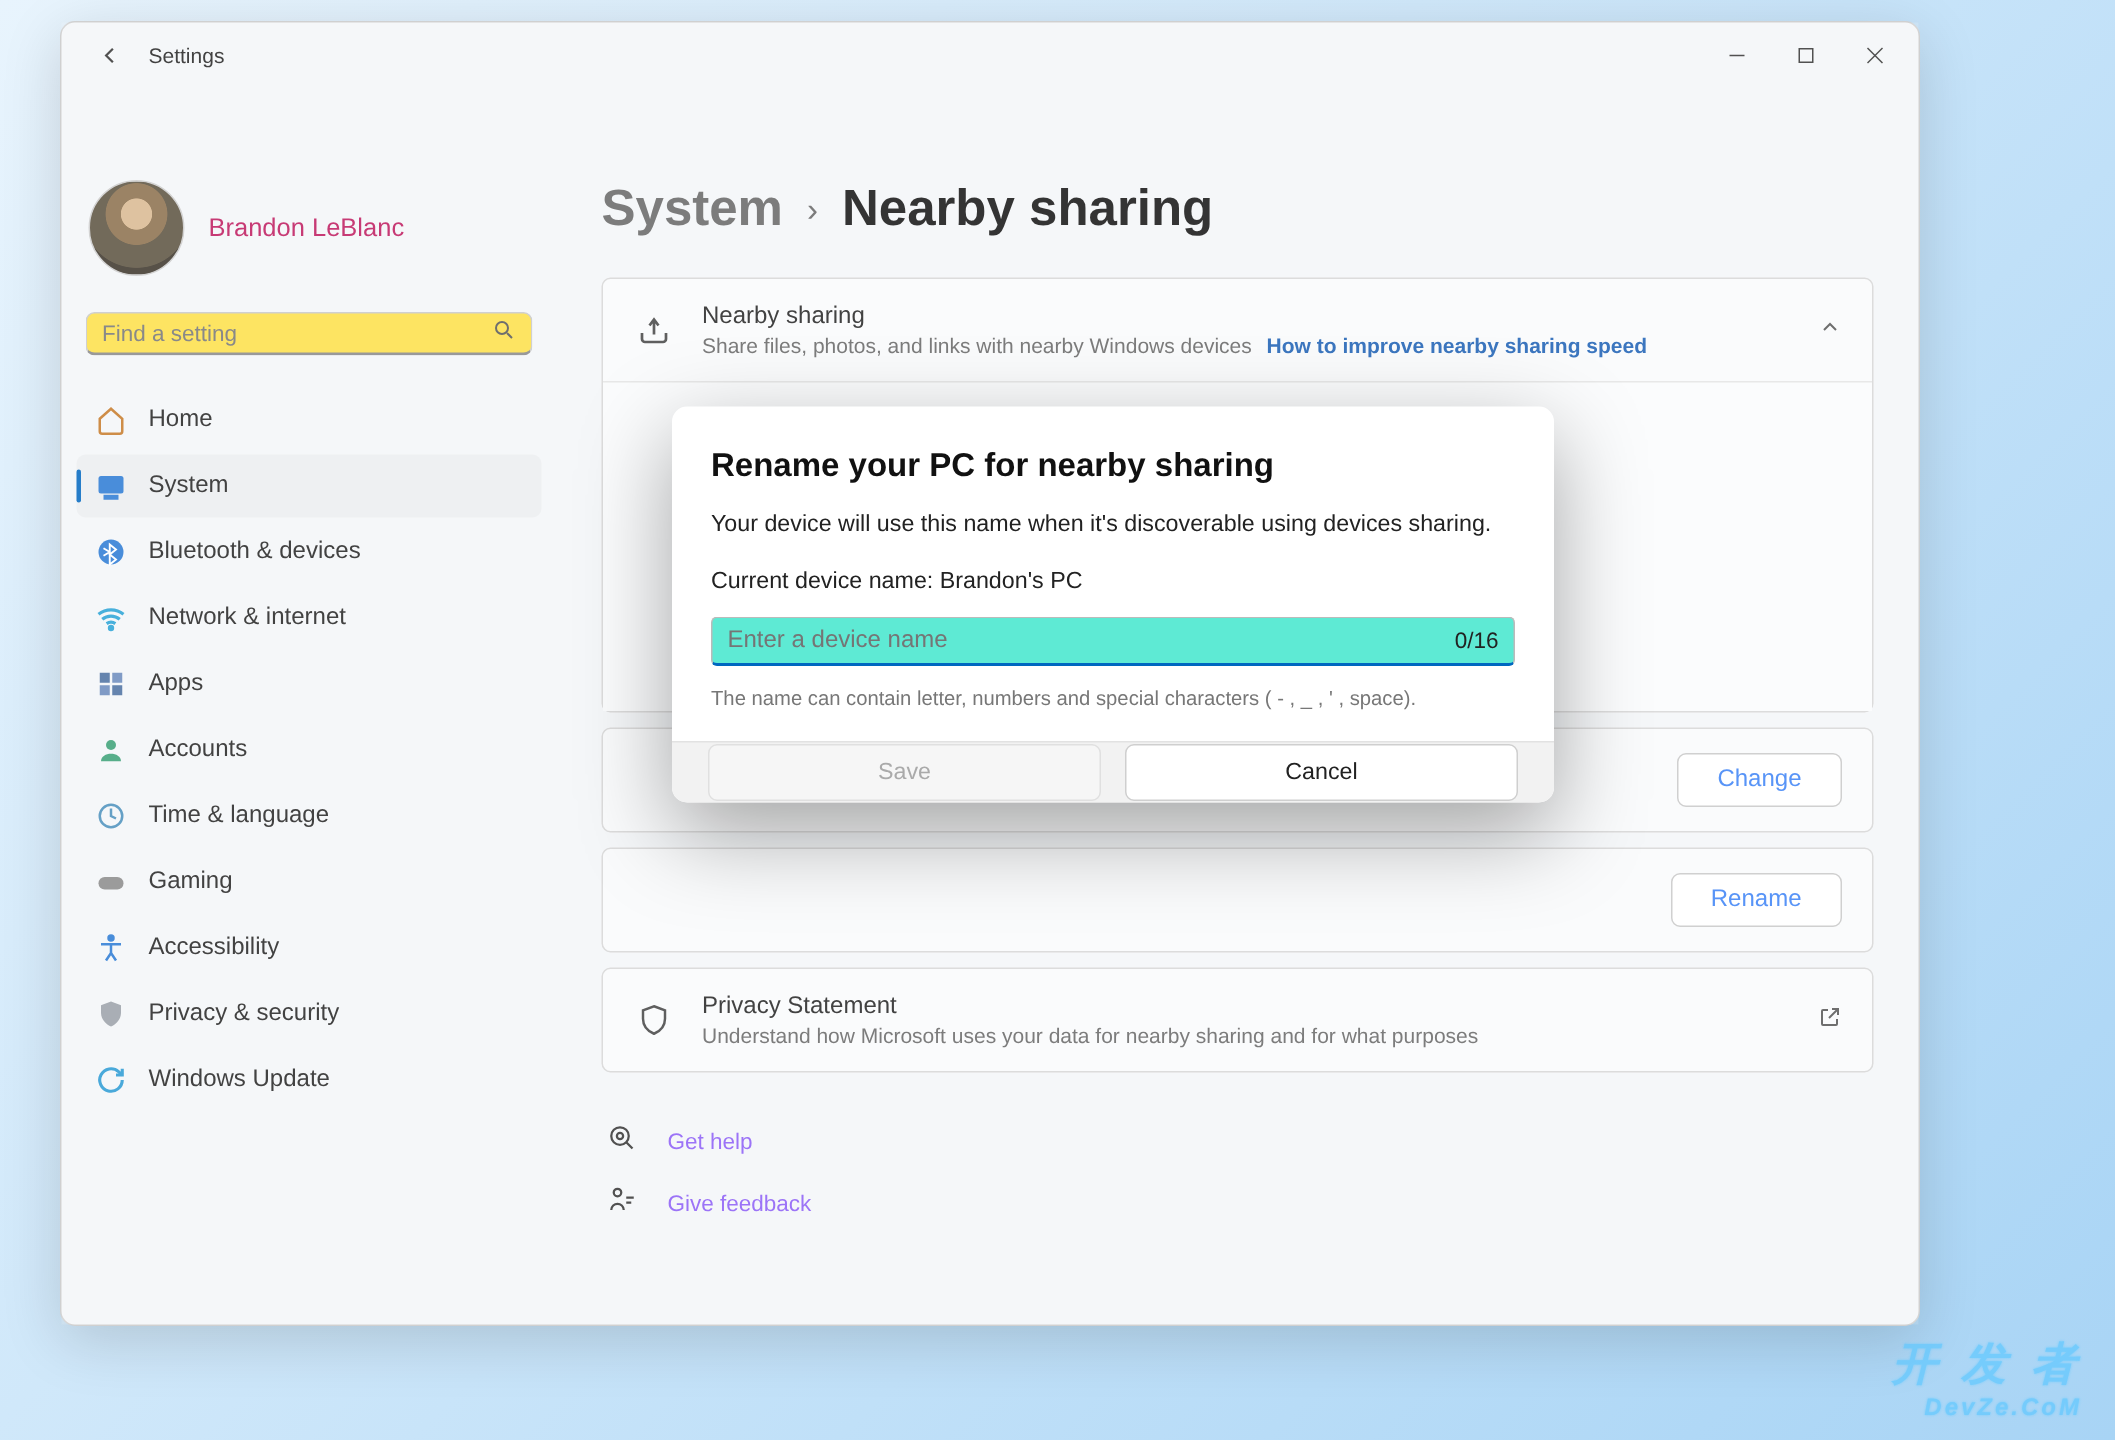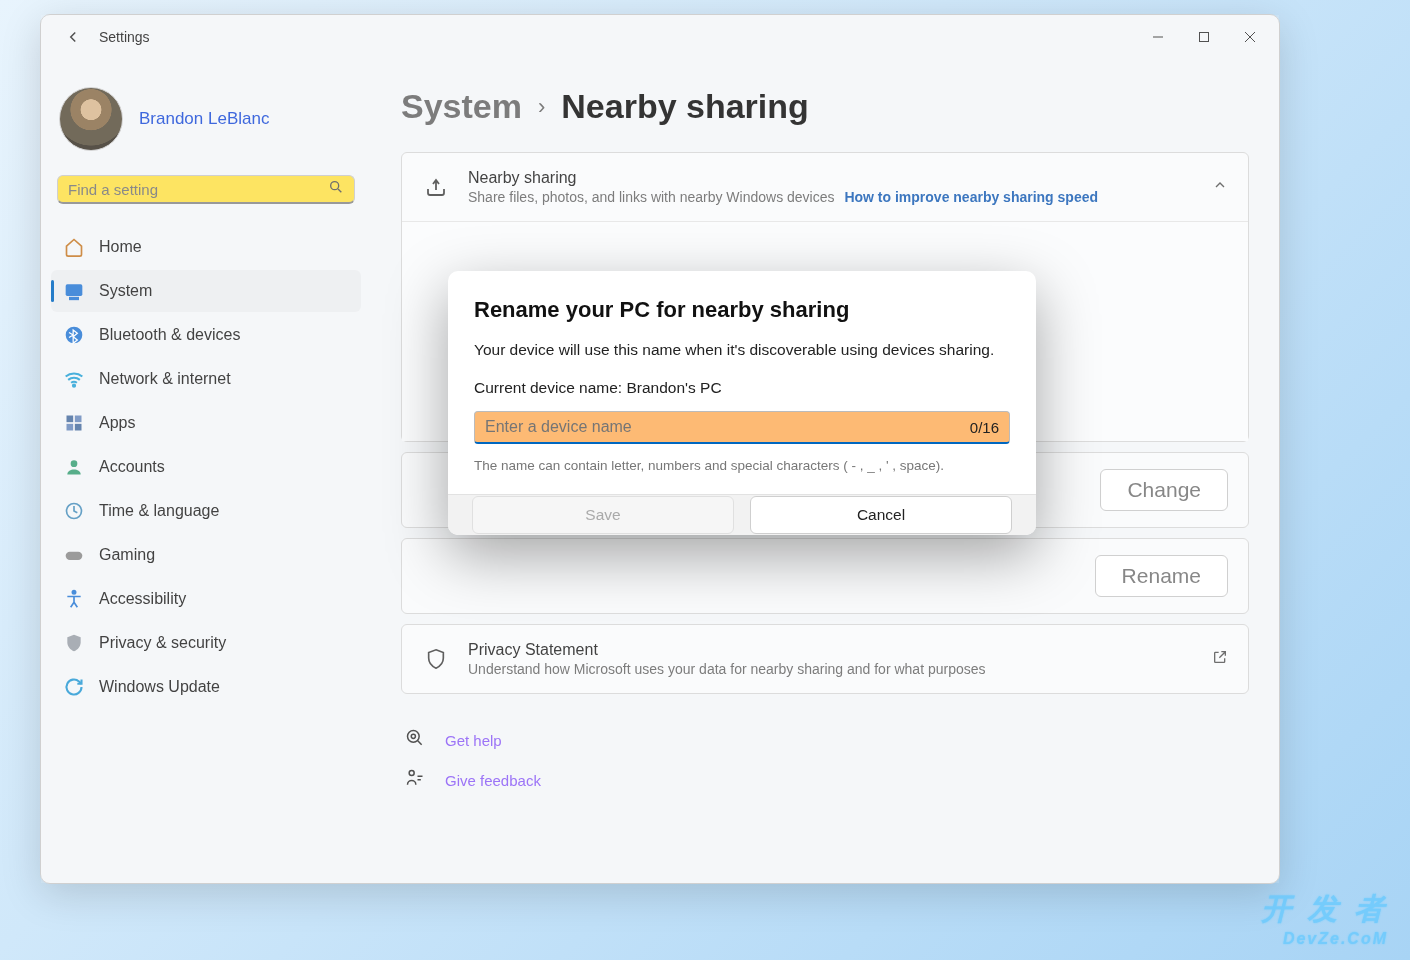--- a/index.html
+++ b/index.html
@@ -13,20 +13,21 @@
   .window {
     position: absolute;
     top: 14px; left: 40px;
     width: 1240px; height: 870px;
     background: #f4f6f8;
     border-radius: 10px;
     border: 1px solid #d0d0d0;
     box-shadow: 0 10px 40px rgba(0,0,0,0.15);
     display: flex;
     flex-direction: column;
+    gap: 33px;
   }
   .titlebar {
     height: 44px;
     display: flex;
     align-items: center;
     padding: 0 6px 0 12px;
   }
   .back-btn {
     width: 40px; height: 40px;
     display:flex; align-items:center; justify-content:center;
@@ -37,21 +38,21 @@
   .titlebar-spacer { flex: 1; }
   .win-btn { width: 46px; height: 32px; display:flex; align-items:center; justify-content:center; color:#333; }
   .body { display:flex; flex:1; overflow:hidden; }
   .sidebar { width: 330px; padding: 18px 10px 0 10px; }
   .profile { display:flex; align-items:center; gap:16px; padding: 10px 8px 24px 8px; }
   .avatar {
     width: 64px; height:64px; border-radius:50%;
     background: radial-gradient(circle at 50% 35%, #d9b890 0 20%, #8a6e4a 21% 40%, #5a503e 41% 70%, #3a3328 71% 100%);
     border:1px solid #ccc;
   }
-  .username { font-size: 17px; color:#1d4ed8; font-weight:500; }
+  .username { font-size: 17px; color:#be185d; font-weight:500; }
   .search-box {
     display:flex; align-items:center;
     border:1px solid #c8c8c8; border-bottom:2px solid #888;
     background:#fde047; border-radius:6px;
     height:29px; padding:0 10px; margin: 0 6px 22px 6px;
   }
   .search-box input { flex:1; border:none; outline:none; font-size:15px; background:transparent; color:#666; }
   .search-box .sicon { color:#555; }
   .nav { display:flex; flex-direction:column; gap:2px; }
   .nav-item {
@@ -79,21 +80,21 @@
     display:flex; align-items:center; gap:18px;
     padding:16px 20px;
   }
   .card-icon { width:28px; display:flex; justify-content:center; color:#444; }
   .card-text { flex:1; }
   .card-title { font-size:16px; color:#222; }
   .card-sub { font-size:14px; color:#666; margin-top:2px; }
   .card-link { color:#1a5fb4; font-weight:700; font-size:14px; margin-left:6px; }
   .action-btn {
     background:#fff; border:1px solid #c8c8c8; border-radius:6px;
-    padding:8px 26px; font-size:21px; color:#737373;
+    padding:8px 26px; font-size:16px; color:#3b82f6;
   }
   .chevron { color:#555; margin-left:10px; }
   .helprow { display:flex; align-items:center; gap:20px; padding:8px 4px; }
   .helprow .link { color:#8b5cf6; font-size:15px; }
   .modal {
     position:absolute;
     top:256px; left:407px;
     width:588px;
     background:#fff; border-radius:10px;
     box-shadow:0 20px 60px rgba(0,0,0,0.35);
@@ -101,21 +102,21 @@
     overflow:hidden;
   }
   .modal-body { padding:26px 26px 18px 26px; }
   .modal-title { font-size:22px; font-weight:600; color:#111; margin-bottom:16px; }
   .modal-desc { font-size:15.5px; color:#222; line-height:1.45; margin-bottom:18px; }
   .modal-current { font-size:15.5px; color:#222; margin-bottom:14px; }
   .modal-input-wrap {
     display:flex; align-items:center;
     border:1px solid #bbb; border-bottom:2px solid #0067c0;
     border-radius:4px; padding:6px 10px; margin-bottom:12px;
-    background:#fdba74;
+    background:#5eead4;
   }
   .modal-input-wrap input { flex:1; border:none; outline:none; font-size:16px; color:#666; background:transparent; }
   .modal-counter { font-size:15px; color:#222; }
   .modal-hint { font-size:13.5px; color:#777; line-height:1.45; }
   .modal-footer {
     background:#f2f2f2; border-top:1px solid #e2e2e2;
     padding:1px 24px; display:flex; gap:16px;
   }
   .modal-footer button {
     flex:1; height:38px; border-radius:6px; font-size:15.5px;

